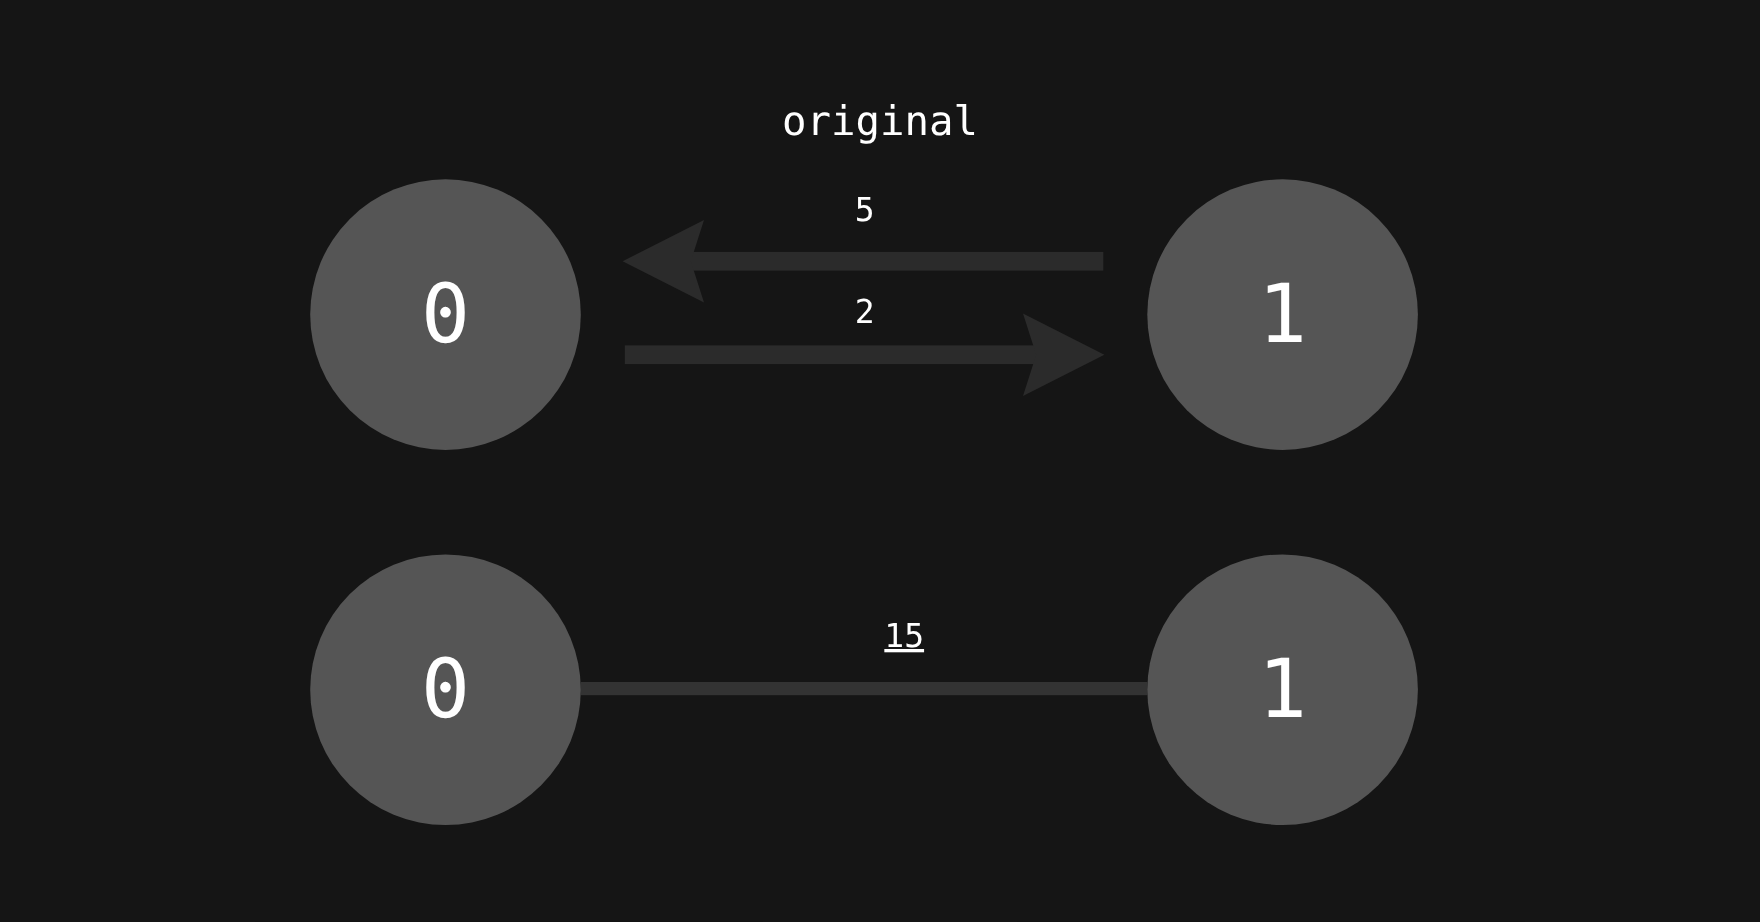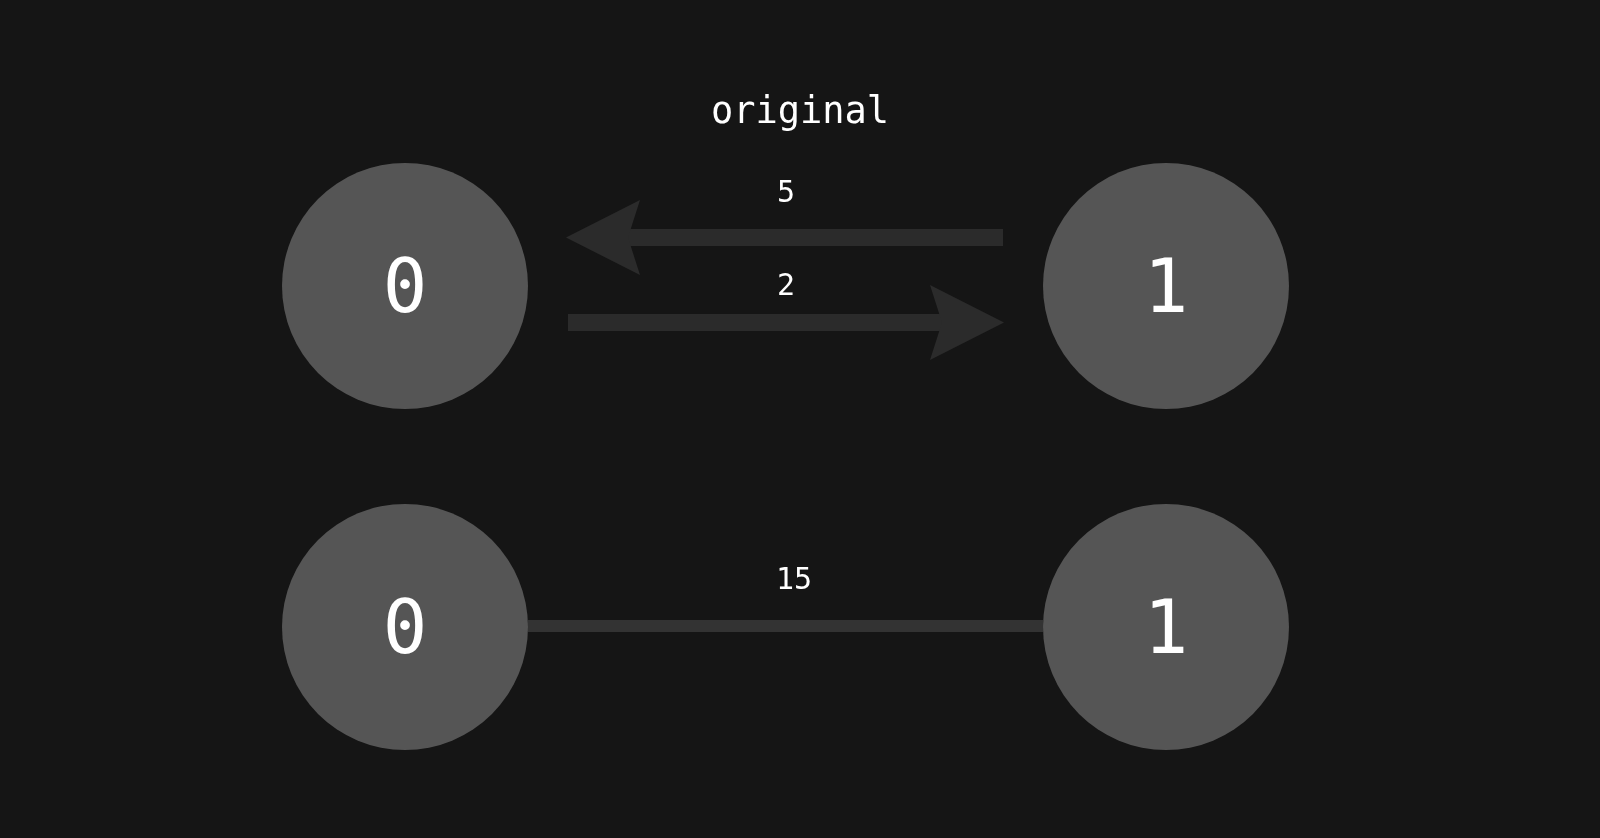--- a/index.html
+++ b/index.html
@@ -119,15 +119,15 @@
   </div>
 
   <div class="node" style="left:1043px; top:504px; width:246px; height:246px;">
     <span class="node-label">1</span>
   </div>
 
   <div class="edge-label" style="left:786px; top:192px;">5</div>
 
   <div class="edge-label" style="left:786px; top:285px;">2</div>
 
-  <div class="edge-label" style="left:794px; top:579px;">15</div>
+  <div class="edge-label" style="left:822px; top:579px;text-decoration:underline;">15</div>
 
 </div>
 
 </body></html>

